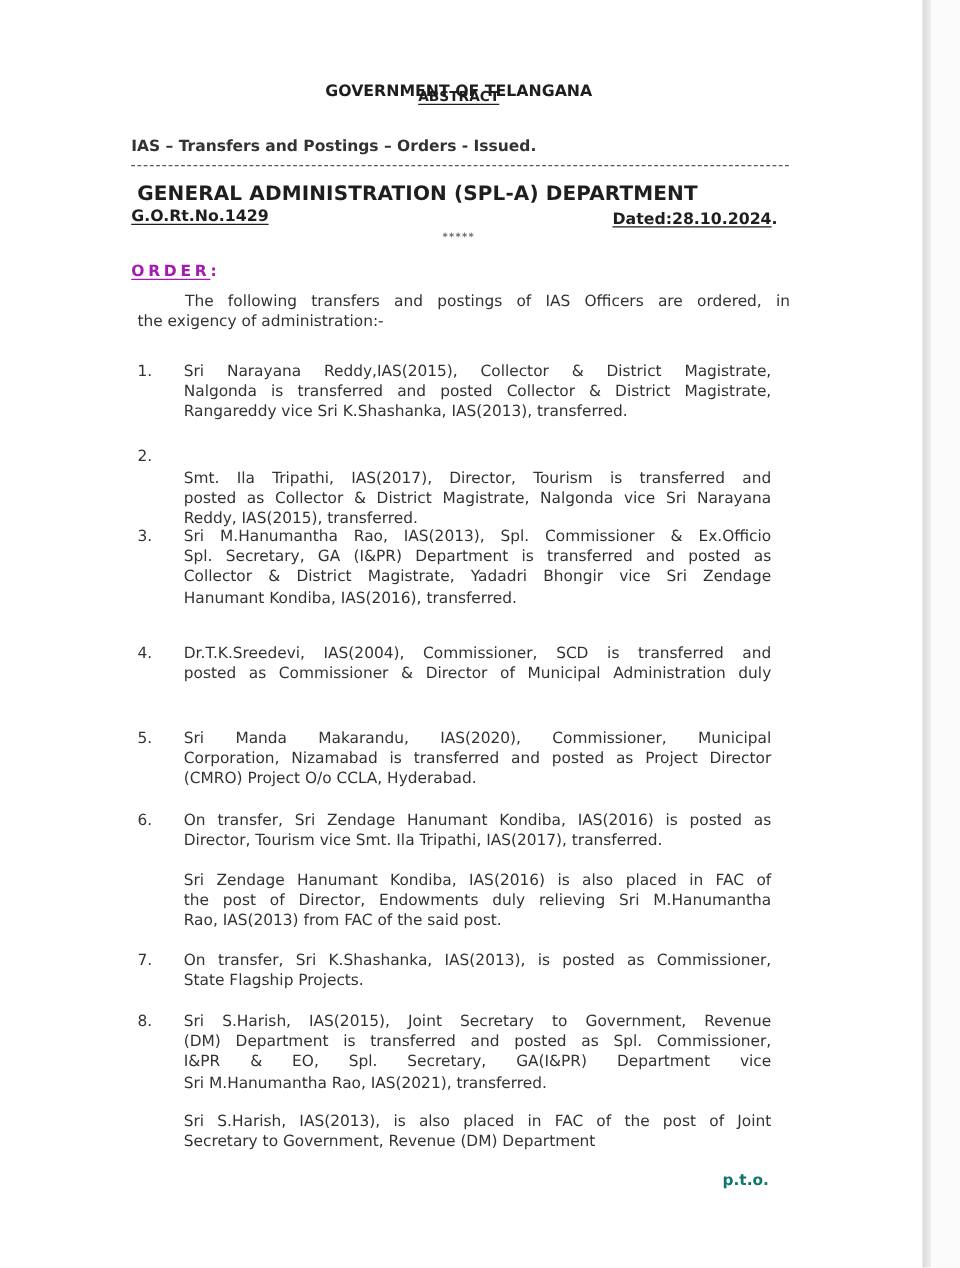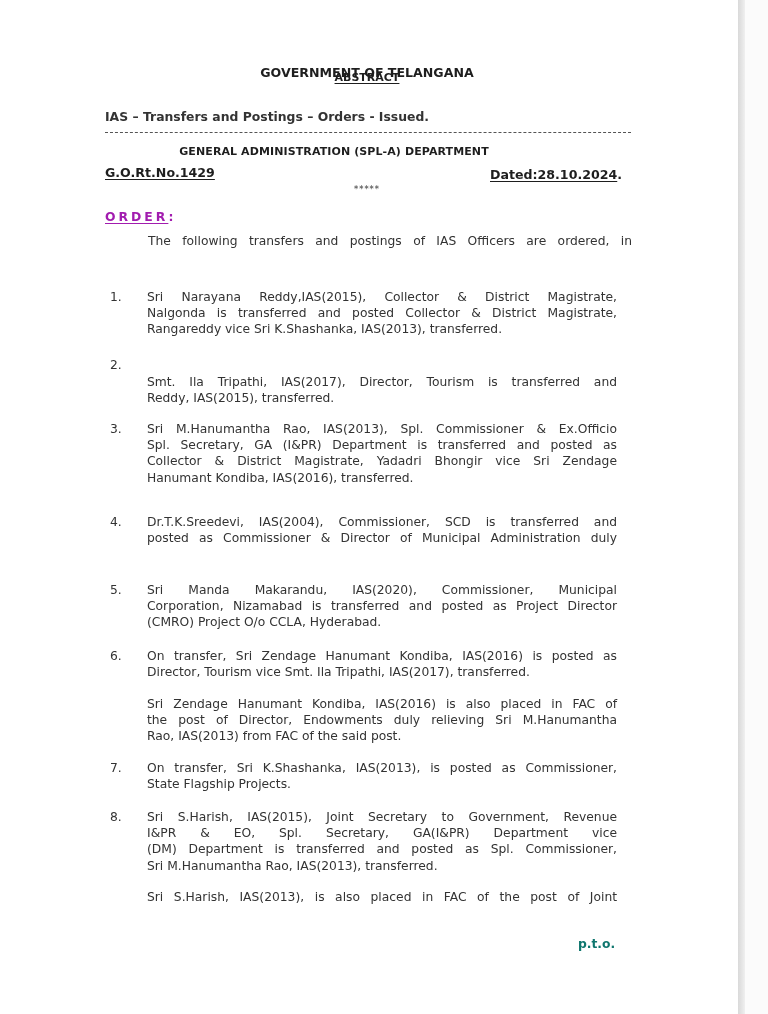--- a/index.html
+++ b/index.html
@@ -22,21 +22,21 @@
     }
     .abs { position: absolute; white-space: nowrap; font-weight: bold; }
     .t-gov { left: 0; width: 734px; text-align: center; top: 65px; font-size: 12.6px; font-weight: bold; color: #1e1e1e; }
     .t-abs { left: 0; width: 734px; text-align: center; top: 71px; font-size: 11px; font-weight: bold; color: #1e1e1e; }
     .t-abs span { text-decoration: underline; text-underline-offset: 2px; }
     .t-subject { left: 105px; top: 109px; font-size: 12.4px; color: #333; }
     .dashes {
       left: 105px; top: 132px; width: 526px; height: 0;
       border-top: 1.4px dashed #555;
     }
-    .t-dept { left: 0; width: 668px; text-align: center; top: 145px; font-size: 11px; font-weight: bold; color: #1e1e1e; letter-spacing: 0.1px; }
+    .t-dept { left: 0; width: 668px; text-align: center; top: 145px; font-size: 16px; font-weight: bold; color: #1e1e1e; letter-spacing: 0.1px; }
     .t-gono { left: 105px; top: 165px; font-size: 12.6px; font-weight: bold; text-decoration: underline; text-underline-offset: 2px; color: #1e1e1e; }
     .t-date { left: 490px; top: 167px; font-size: 12.6px; font-weight: bold; color: #1e1e1e; }
     .t-date span.u { text-decoration: underline; text-underline-offset: 2px; }
     .t-stars { left: 0; width: 734px; text-align: center; top: 185px; font-size: 8px; color: #666; letter-spacing: 1px; }
     .t-order { left: 105px; top: 209px; font-size: 12.4px; font-weight: bold; color: #a21caf; }
     .t-order span.u { text-decoration: underline; text-underline-offset: 2px; letter-spacing: 3px; }
     .para {
       position: absolute; font-size: 12.3px; line-height: 16.2px; color: #333;
       text-align: justify;
     }
@@ -67,32 +67,34 @@
 
   <div class="abs t-gono">G.O.Rt.No.1429</div>
   <div class="abs t-date"><span class="u">Dated:28.10.2024</span><span>.</span></div>
 
   <div class="abs t-stars">*****</div>
 
   <div class="abs t-order"><span class="u">ORDER</span><span>:</span></div>
 
   <div class="para intro">
     <div style="text-align:justify;text-align-last:justify;">The   following transfers and postings of IAS Officers are  ordered, in</div>
+    <div style="text-indent:0;">the exigency of administration:-</div>
   </div>
 
   <div class="item-num" style="top:289px">1.</div>
   <div class="item-body" style="top:289px">
     <span class="line">Sri  Narayana  Reddy,IAS(2015),  Collector  &amp;  District  Magistrate,</span>
     <span class="line">Nalgonda is transferred and posted Collector &amp; District Magistrate,</span>
     <span class="line last">Rangareddy  vice Sri K.Shashanka, IAS(2013), transferred.</span>
   </div>
 
   <div class="item-num" style="top:357px">2.</div>
   <div class="item-body" style="top:374px">
     <span class="line">Smt. Ila Tripathi, IAS(2017), Director, Tourism is transferred and</span>
+    <span class="line">posted as Collector &amp; District Magistrate, Nalgonda vice Sri Narayana</span>
     <span class="line last">Reddy, IAS(2015), transferred.</span>
   </div>
 
   <div class="item-num" style="top:421px">3.</div>
   <div class="item-body" style="top:421px">
     <span class="line">Sri M.Hanumantha Rao, IAS(2013), Spl. Commissioner &amp; Ex.Officio</span>
     <span class="line">Spl. Secretary, GA (I&amp;PR) Department is transferred and posted as</span>
     <span class="line">Collector &amp; District Magistrate, Yadadri Bhongir vice Sri Zendage</span>
     <span class="line last">Hanumant Kondiba, IAS(2016), transferred.</span>
   </div>
@@ -123,25 +125,26 @@
 
   <div class="item-num" style="top:760px">7.</div>
   <div class="item-body" style="top:760px">
     <span class="line">On transfer, Sri K.Shashanka, IAS(2013), is posted as Commissioner,</span>
     <span class="line last">State Flagship Projects.</span>
   </div>
 
   <div class="item-num" style="top:809px">8.</div>
   <div class="item-body" style="top:809px">
     <span class="line">Sri S.Harish, IAS(2015), Joint Secretary to Government, Revenue</span>
+    <span class="line">(DM) Department is transferred and posted as Spl. Commissioner,</span>
     <span class="line">I&amp;PR  &amp;  EO,  Spl.  Secretary,  GA(I&amp;PR)  Department    vice</span>
-    <span class="line">(DM) Department is transferred and posted as Spl. Commissioner,</span>
-    <span class="line last">Sri M.Hanumantha Rao, IAS(2013), transferred.</span>
+    <span class="line last">Sri M.Hanumantha Rao, IAS(2021), transferred.</span>
   </div>
   <div class="item-body" style="top:889px">
     <span class="line">Sri S.Harish, IAS(2013), is also placed in FAC of the post of Joint</span>
+    <span class="line last">Secretary to Government, Revenue (DM) Department</span>
   </div>
 
   <div class="abs pto">p.t.o.</div>
 </div>
 
 <div class="edge-strip"></div>
 <div class="edge-after"></div>
 
 </body></html>

